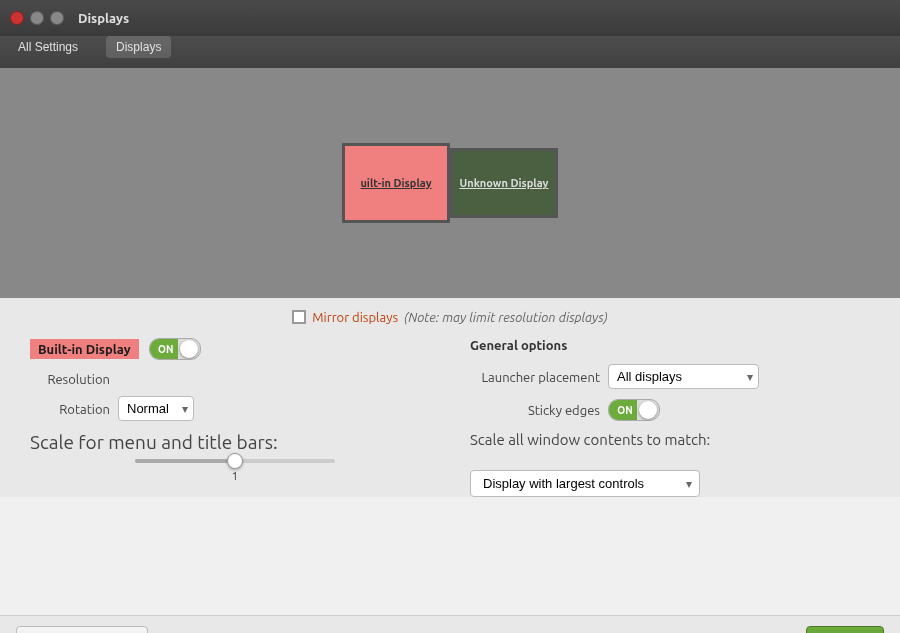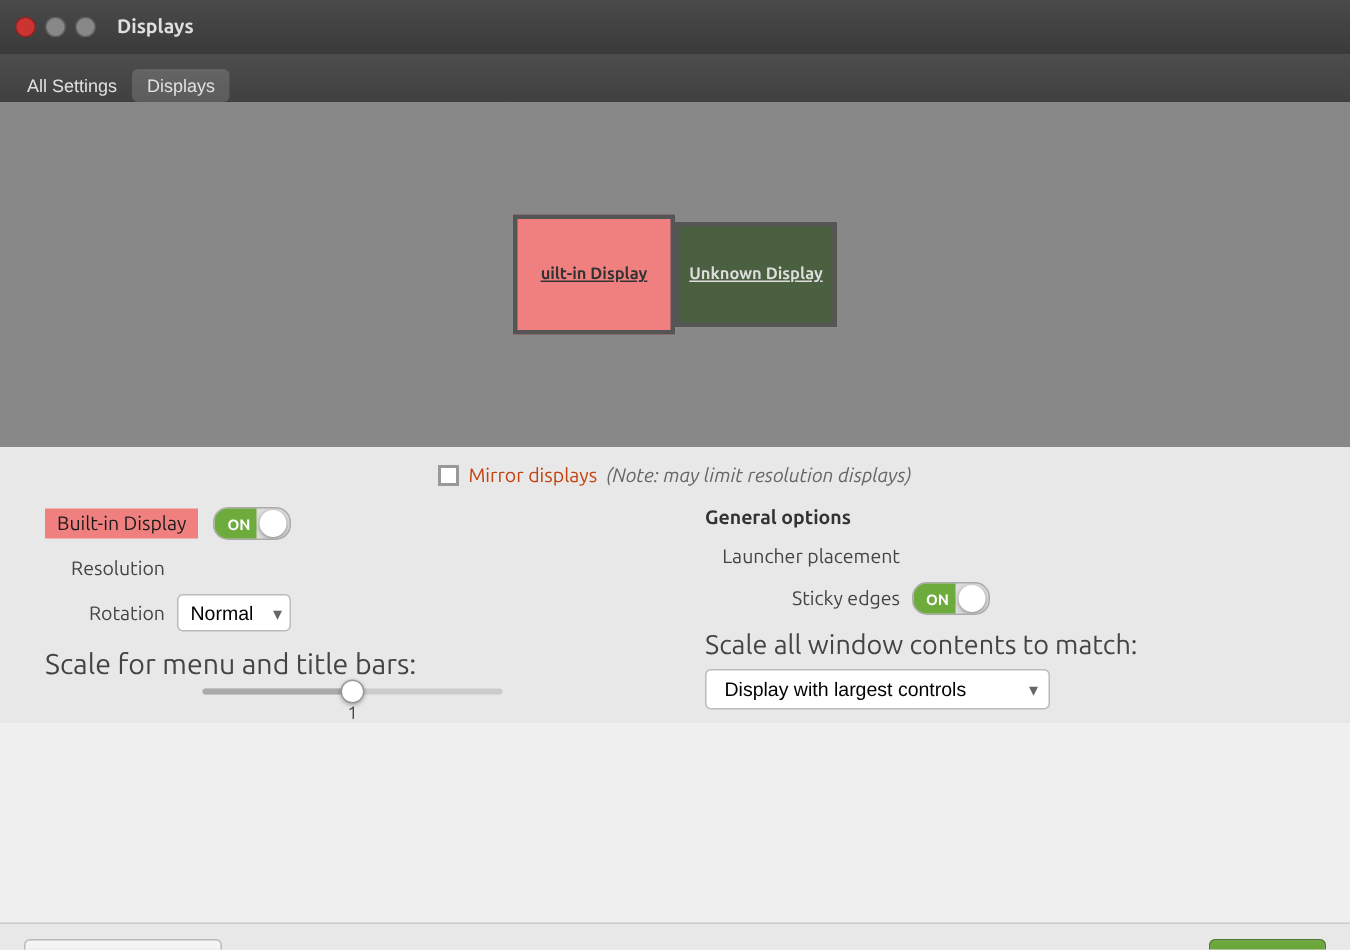--- a/index.html
+++ b/index.html
@@ -41,23 +41,23 @@
       font-size: 13px;
       font-weight: bold;
       margin-left: 6px;
     }
 
     
     .nav-bar {
       background: linear-gradient(to bottom, #4d4d4d, #404040);
       height: 32px;
       display: flex;
-      align-items: flex-end;
+      align-items: flex-start;
       padding: 0 8px;
-      gap: 0;
+      gap: 18px;
     }
     .nav-btn {
       color: #e0e0e0;
       font-size: 12px;
       padding: 4px 10px;
       border-radius: 4px;
       cursor: pointer;
       background: transparent;
       border: none;
     }
@@ -161,21 +161,21 @@
     
     .display-header {
       display: flex;
       align-items: center;
       gap: 10px;
       margin-bottom: 12px;
     }
     .display-name-badge {
       background: #f08080;
       color: #1a1a1a;
-      font-weight: normal;
+      font-weight: bold;
       font-size: 13px;
       padding: 3px 8px;
     }
     .toggle-switch {
       display: flex;
       align-items: center;
       background: #ddd;
       border-radius: 10px;
       width: 52px;
       height: 22px;
@@ -308,23 +308,23 @@
       cursor: pointer;
       border: 1px solid #aaa;
       overflow: hidden;
     }
 
     
     .scale-all-row {
       margin-top: 8px;
     }
     .scale-all-label {
-      font-size: 18px;
+      font-size: 15px;
       color: #444;
-      margin-bottom: 6px;
+      margin-bottom: 22px;
     }
     .scale-dropdown {
       position: relative;
       display: inline-block;
       border-radius: 13px;
     }
     .scale-dropdown::after {
       content: '▾';
       position: absolute;
       right: 8px;
@@ -459,20 +459,26 @@
         </div>
 
       </div>
 
       <div class="right-col">
 
         <div class="section-title">General options</div>
 
         <div class="form-row">
           <span class="form-label" style="min-width:130px;">Launcher placement</span>
+          <div class="select-wrapper">
+            <select>
+              <option>All displays</option>
+              <option>Primary display only</option>
+            </select>
+          </div>
         </div>
 
         <div class="form-row">
           <span class="form-label" style="min-width:130px;">Sticky edges</span>
           <div class="toggle-switch-small">
             <div class="toggle-on">ON</div>
             <div class="toggle-knob"></div>
           </div>
         </div>
 

